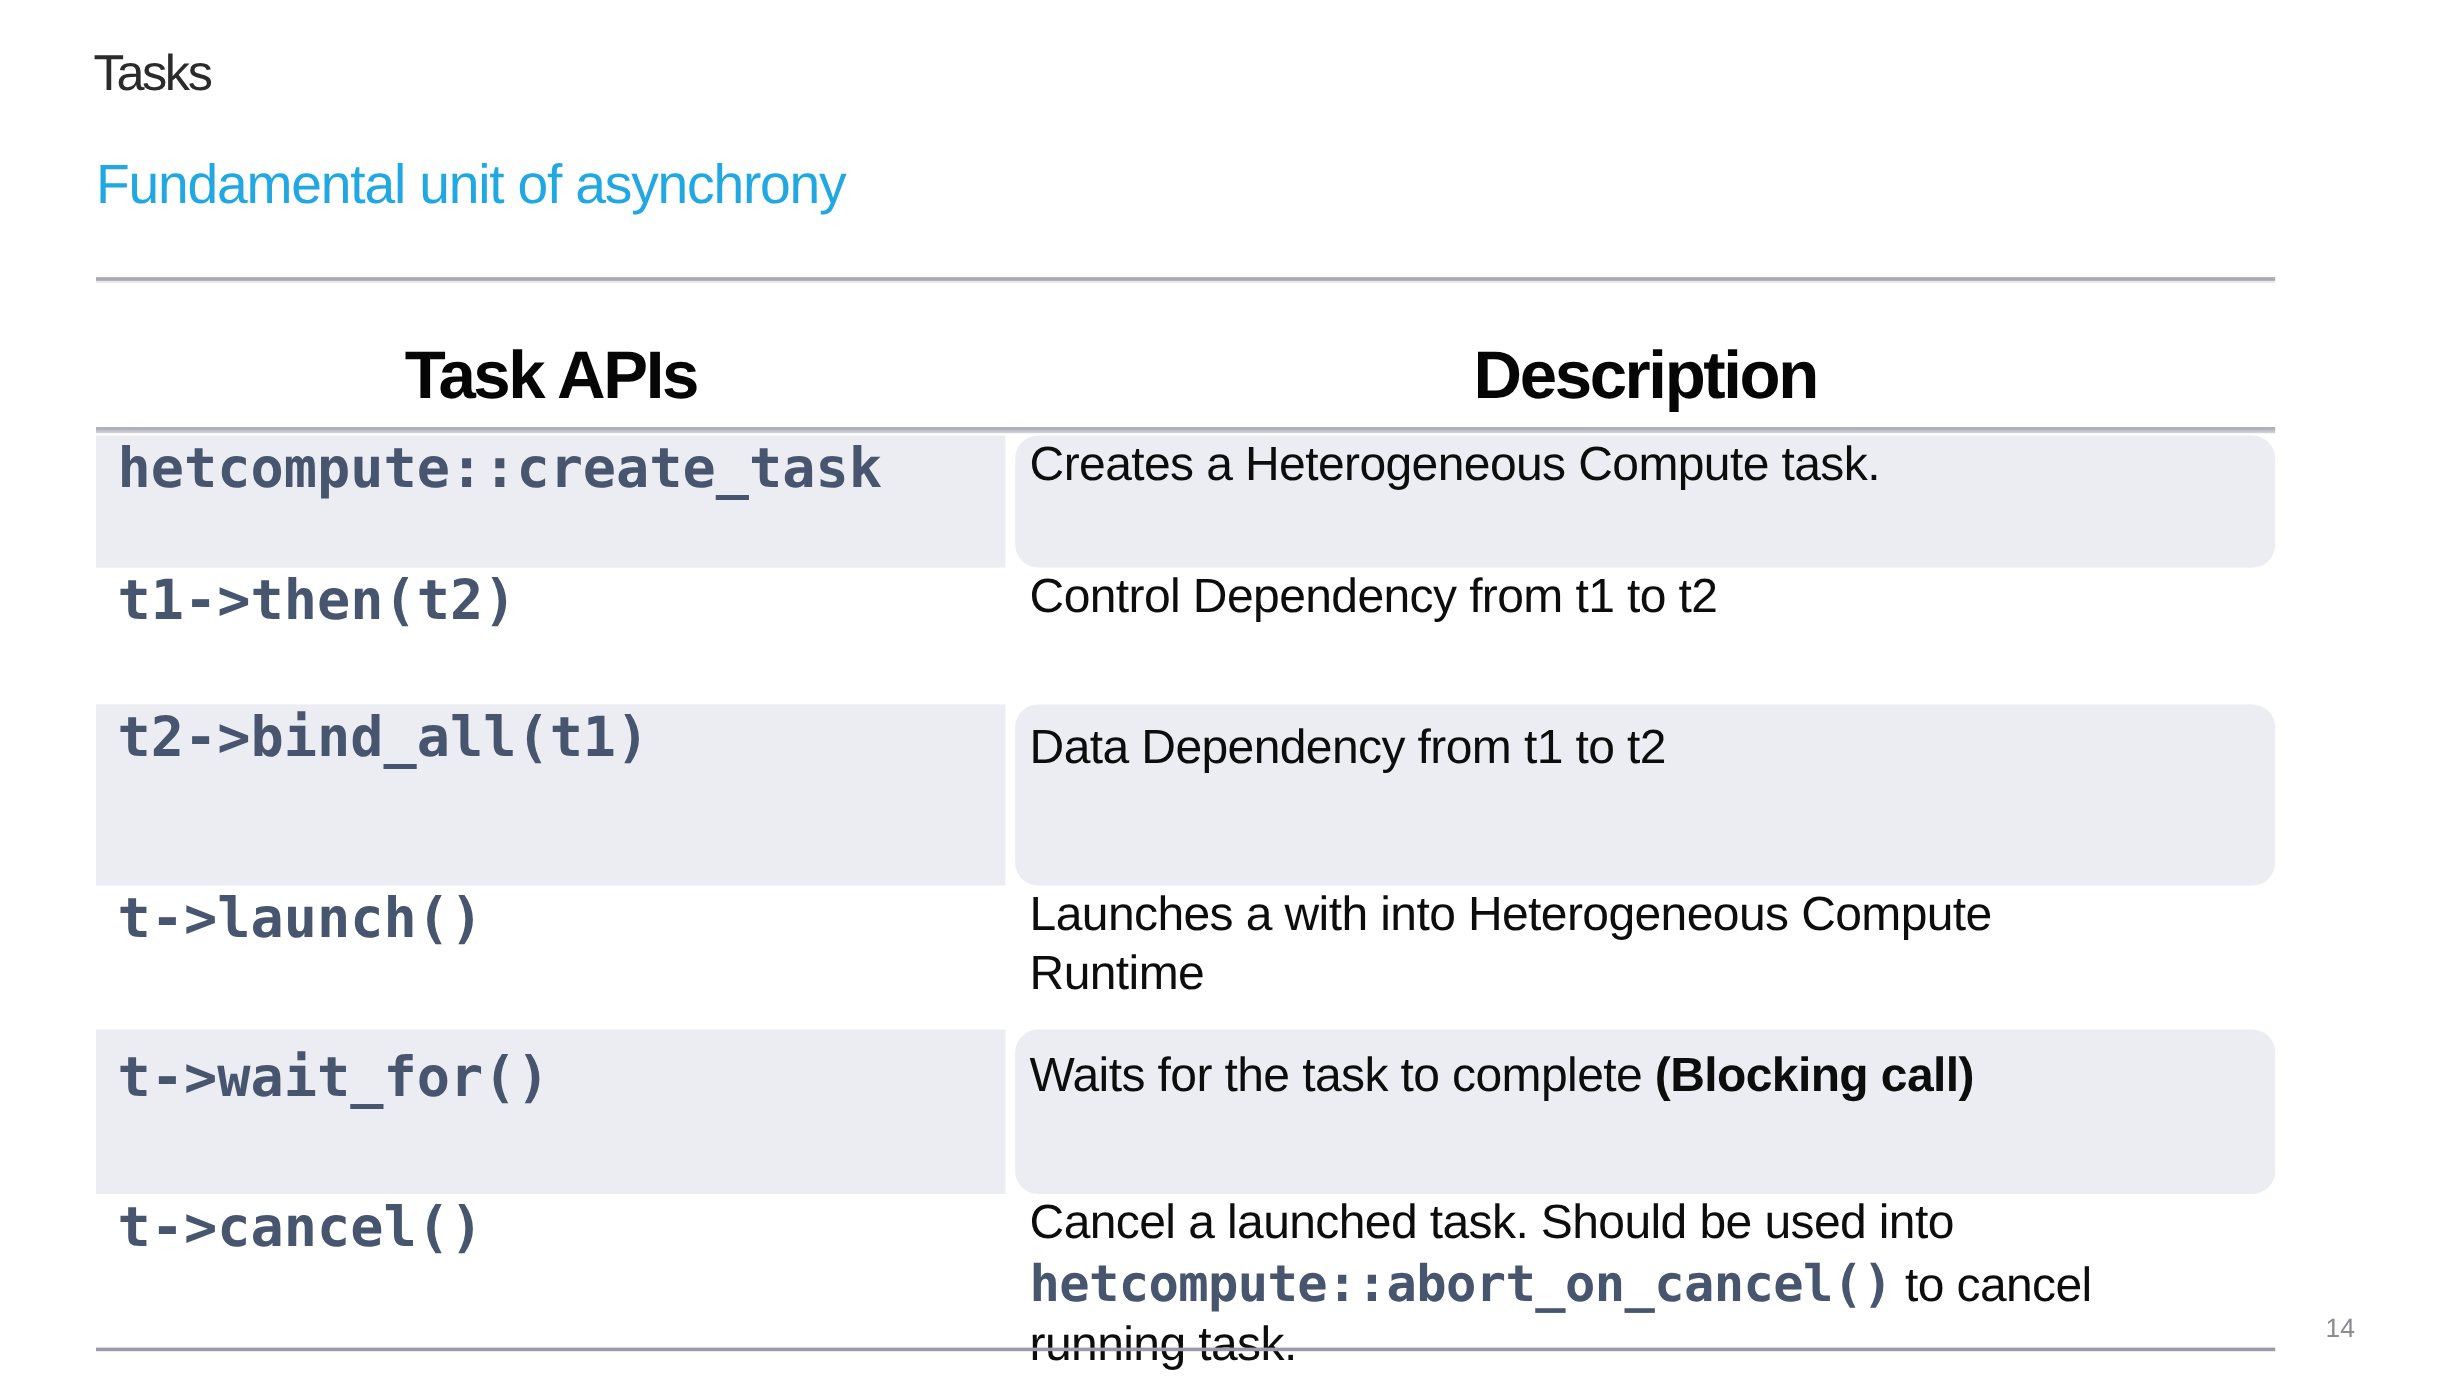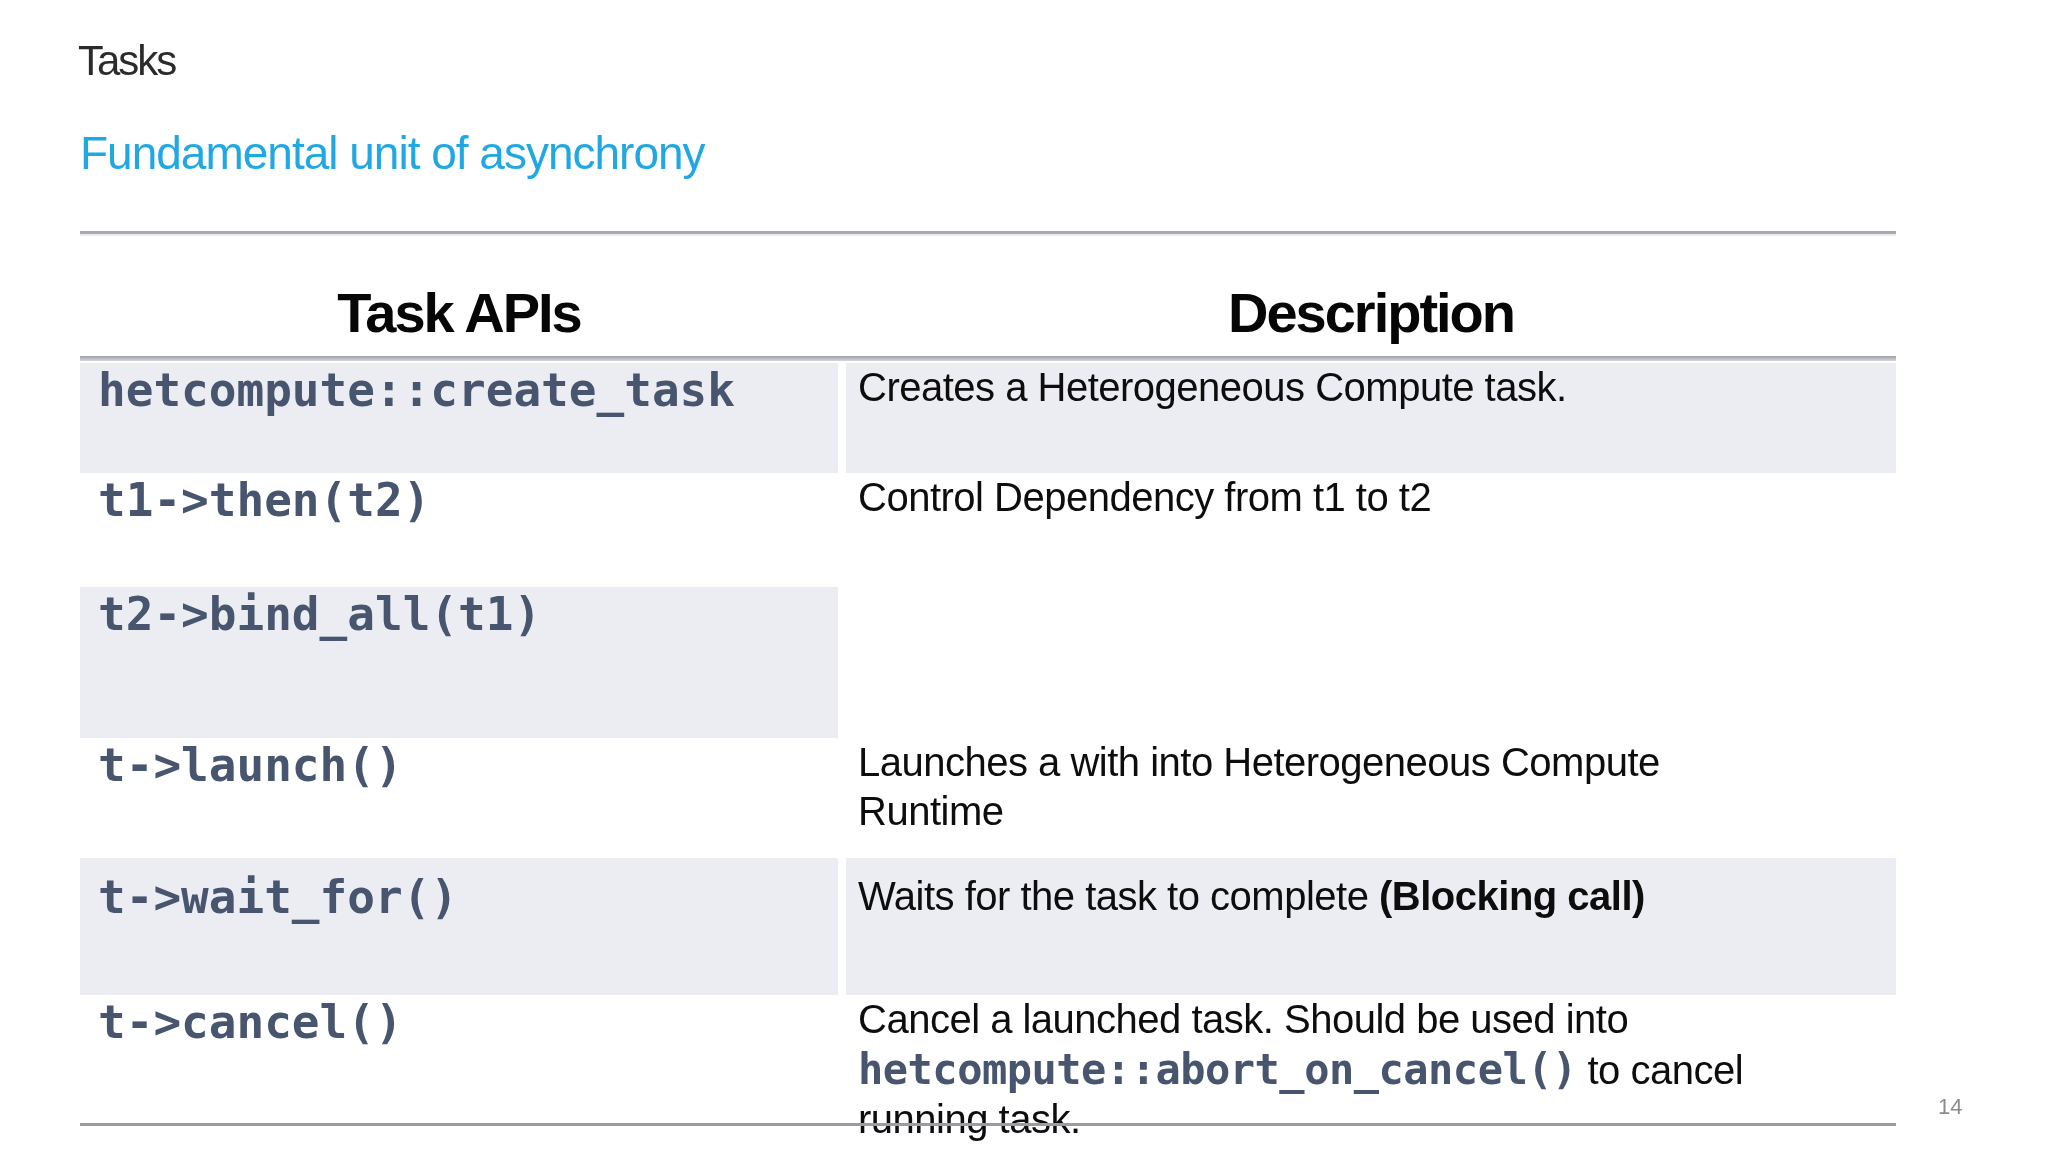--- a/index.html
+++ b/index.html
@@ -23,21 +23,21 @@
   .th-gap{width:8px;}
   .th-desc{flex:1;}
 
   .table{position:absolute;left:80px;top:363px;width:1816px;display:flex;flex-direction:column;}
   .row{display:flex;width:100%;}
   .r1{height:110px;} .r2{height:114px;} .r3{height:151px;}
   .r4{height:120px;} .r5{height:137px;} .r6{height:134px;}
   .cell{display:flex;box-sizing:border-box;}
   .c1{width:758px;padding-left:18px;}
   .gapcol{width:8px;background:#ffffff;}
-  .c2{flex:1;padding-left:12px;padding-right:28px;}
+  .c2{flex:1;padding-left:12px;padding-right:28px;border-radius:19px;}
   .shade .c1,.shade .c2{background:var(--row-shade,#ECECF3);}
   .v-center{align-items:flex-start;}
   .v-top{align-items:flex-start;}
   .pt12{padding-top:12px;}
   .pt14{padding-top:14px;}
   .pb44{padding-bottom:44px;}
 
   .code{font-family:"DejaVu Sans Mono",monospace;font-weight:700;font-size:46px;
         color:var(--code-blue,#47566E);white-space:nowrap;}
   .desc{font-size:40px;color:var(--text-dark,#0D0D0D);letter-spacing:-0.5px;
@@ -89,20 +89,23 @@
       <div class="cell c2 v-center">
         <p class="desc">Control Dependency from t1 to t2</p>
       </div>
     </div>
 
     <div class="row r3 shade">
       <div class="cell c1 v-center">
         <span class="code">t2-&gt;bind_all(t1)</span>
       </div>
       <div class="gapcol"></div>
+      <div class="cell c2 v-top pt12">
+        <p class="desc">Data Dependency from t1 to t2</p>
+      </div>
     </div>
 
     <div class="row r4">
       <div class="cell c1 v-center">
         <span class="code">t-&gt;launch()</span>
       </div>
       <div class="gapcol"></div>
       <div class="cell c2 v-center">
         <p class="desc w920">Launches a with into Heterogeneous Compute Runtime</p>
       </div>

